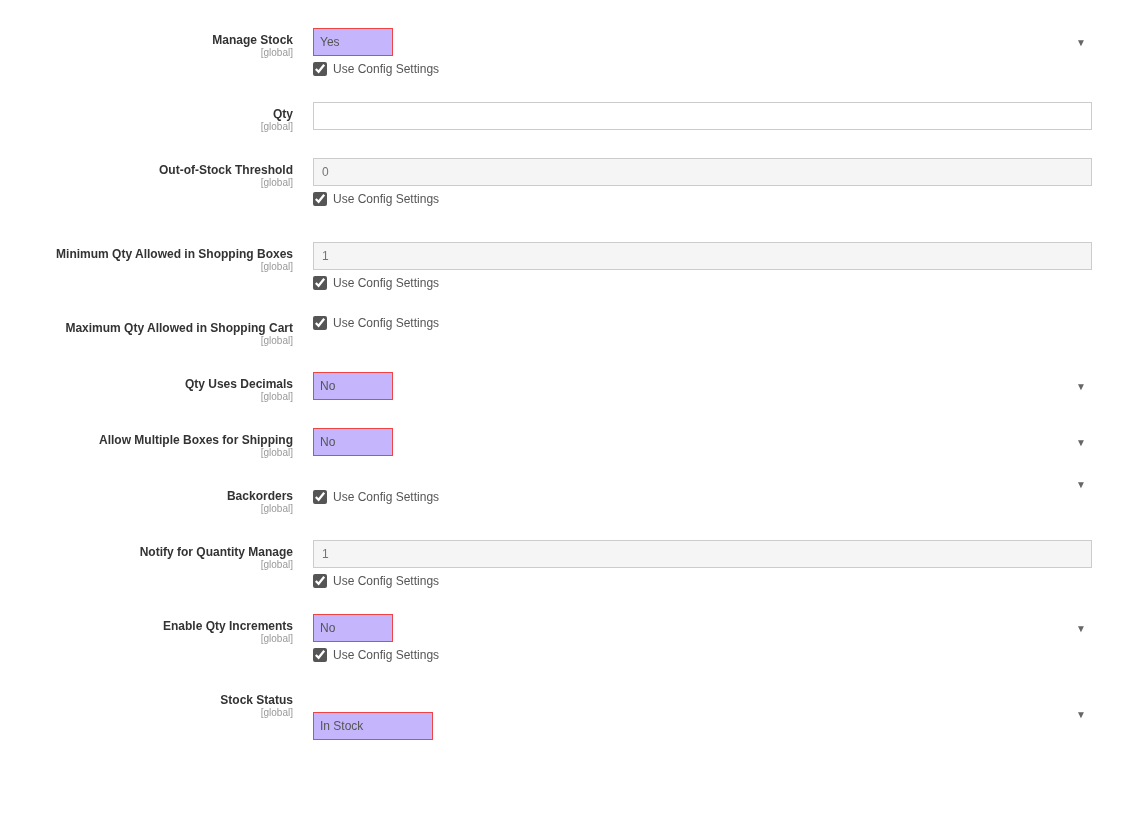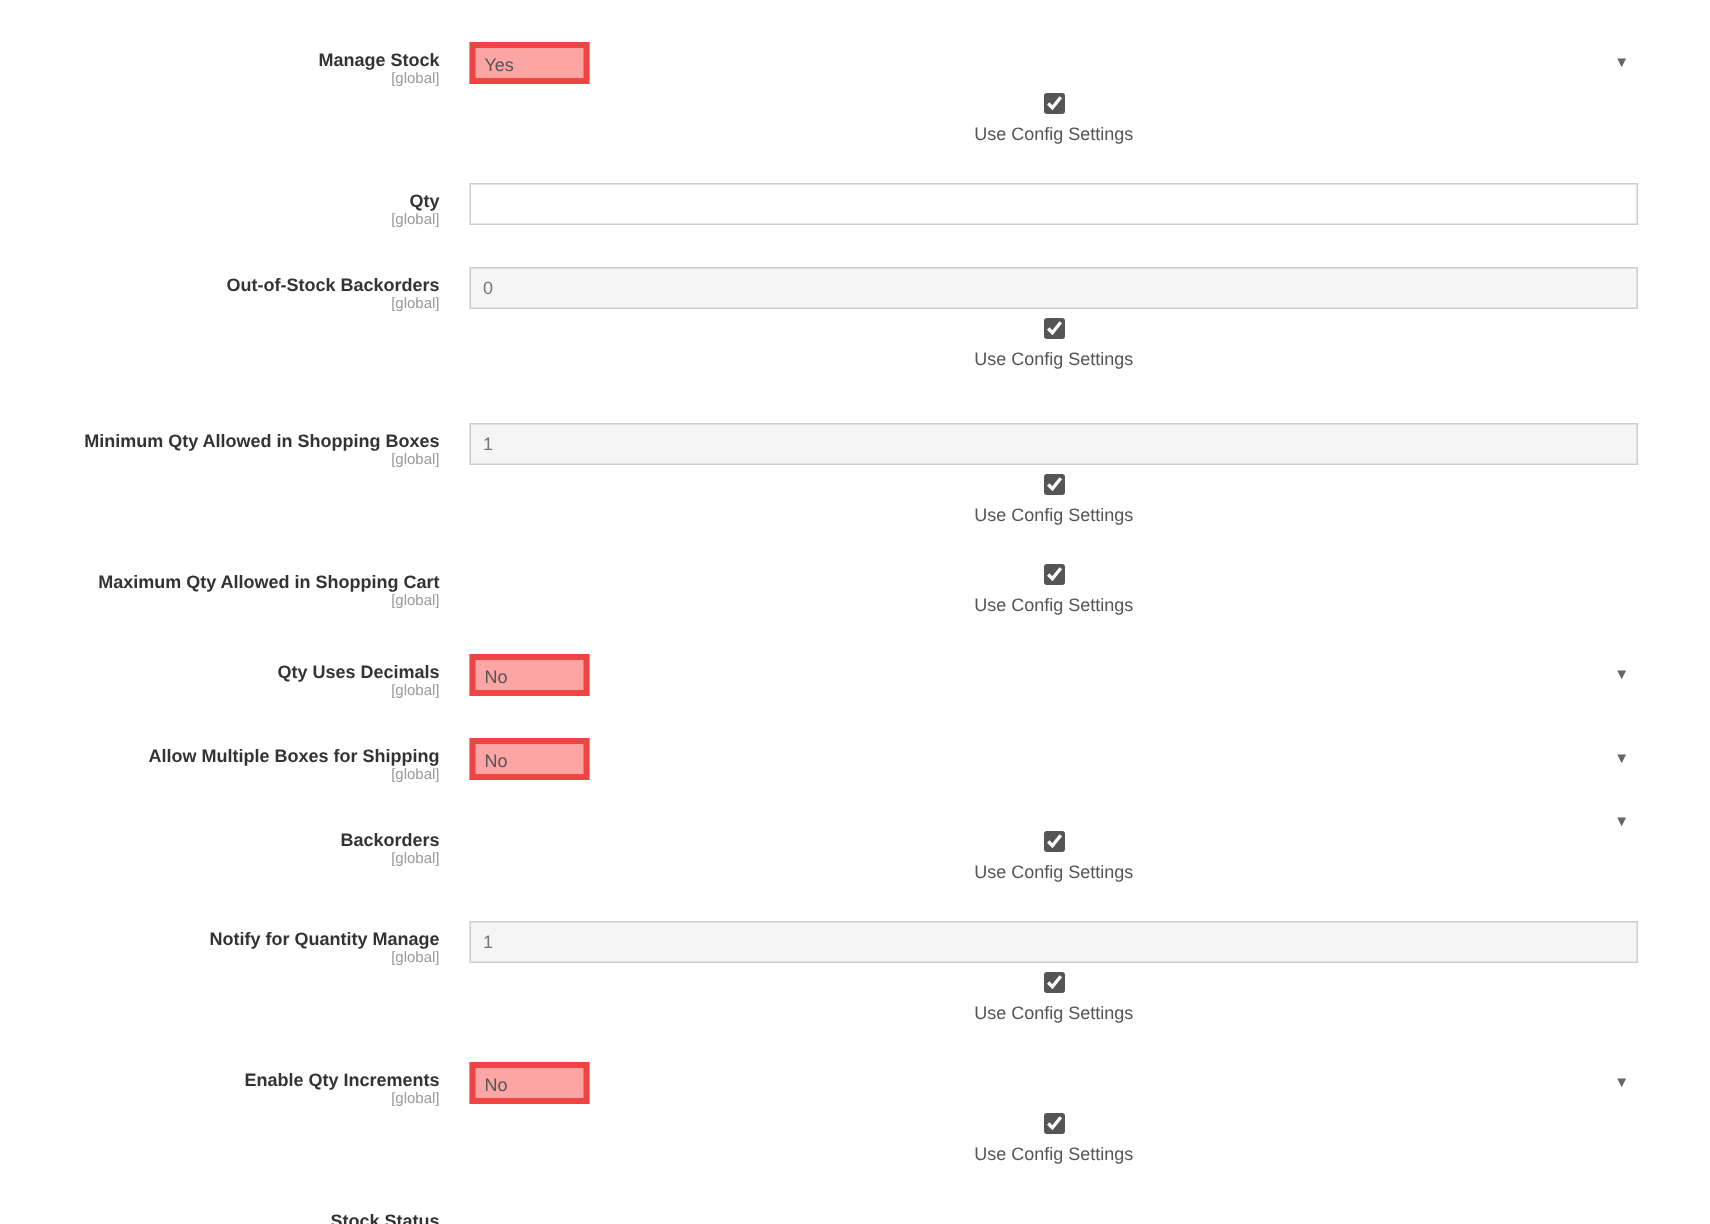--- a/index.html
+++ b/index.html
@@ -55,23 +55,23 @@
     }
     .form-input:not([disabled]) {
       background: #fff;
     }
     .form-input[disabled] {
       background: #f5f5f5;
       color: #999;
     }
     .form-select {
       padding: 4px 6px;
-      border: 4px solid #ef4444;
-      font-size: 12px;
-      background: #fca5a5;
+      border: 1px solid #ef4444;
+      font-size: 12px;
+      background: #c4b5fd;
       height: 28px;
       min-width: 80px;
       color: #555;
       appearance: none;
       -webkit-appearance: none;
       padding-right: 20px;
       background-image: none;
     }
     .select-wrapper {
       position: relative;
@@ -81,25 +81,24 @@
       position: absolute;
       right: 6px;
       top: 50%;
       transform: translateY(-50%);
       pointer-events: none;
       font-size: 10px;
       color: #666;
     }
     .checkbox-row {
       display: flex;
-      align-items: center;
+      align-items: flex-start;
       gap: 6px;
       font-size: 12px;
       color: #555;
-      flex-direction: column;
     }
     .checkbox-row input[type="checkbox"] {
       width: 14px;
       height: 14px;
       accent-color: #555;
     }
     .spacer {
       height: 10px;
     }
     .form-select-wide {
@@ -140,21 +139,21 @@
       <span class="label-main">Qty</span>
       <span class="label-sub">[global]</span>
     </div>
     <div class="form-control-wrap">
       <input type="text" class="form-input" value="" style="">
     </div>
   </div>
 
   <div class="form-row">
     <div class="form-label">
-      <span class="label-main">Out-of-Stock Backorders</span>
+      <span class="label-main">Out-of-Stock Threshold</span>
       <span class="label-sub">[global]</span>
     </div>
     <div class="form-control-wrap">
       <input type="text" class="form-input" placeholder="0" disabled="" style="">
       <div class="checkbox-row">
         <input type="checkbox" checked="" style="">
         <span>Use Config Settings</span>
       </div>
     </div>
   </div>

